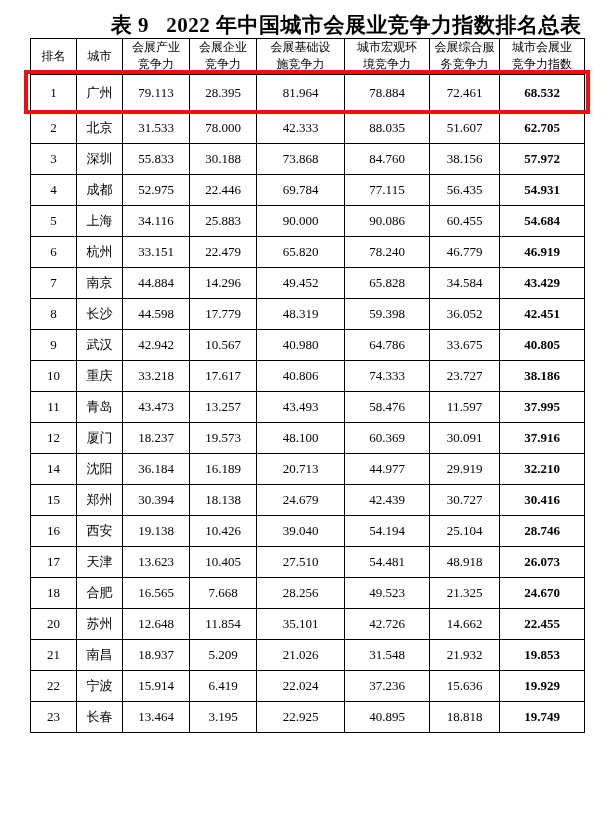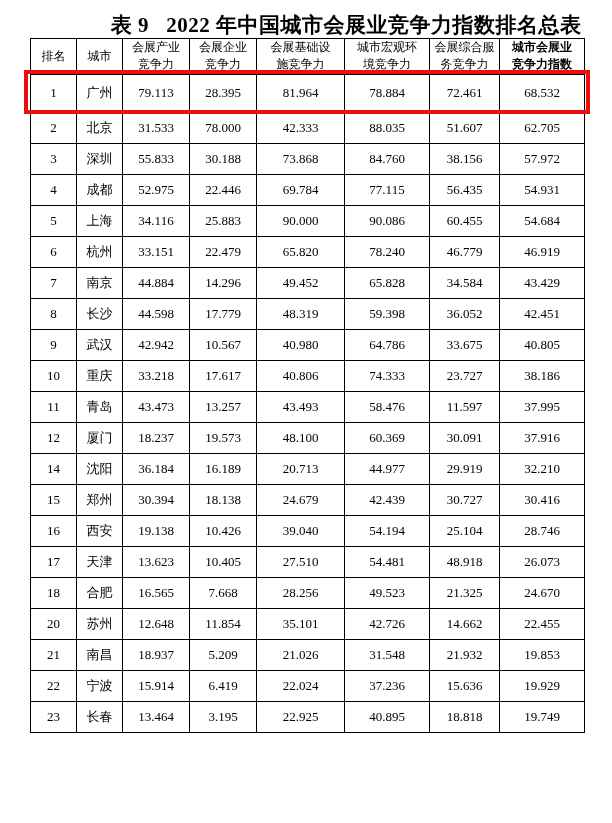--- a/index.html
+++ b/index.html
@@ -45,32 +45,32 @@
     overflow: hidden;
   }
   table.ranking th {
     height: 34px;
     font-weight: normal;
     font-size: 12px;
     line-height: 1.45;
     white-space: pre-line;
   }
   table.ranking th.hdr-bold {
-    font-weight: bold;
+    font-weight: normal;
   }
   table.ranking td {
     height: 30px;
     font-size: 13px;
     font-weight: normal;
   }
   table.ranking tr.row-first td {
     height: 37px;
   }
   table.ranking td.col-index {
-    font-weight: normal;
+    font-weight: bold;
   }
   col.c0 { width: 46px; }
   col.c1 { width: 46px; }
   col.c2 { width: 67px; }
   col.c3 { width: 67px; }
   col.c4 { width: 88px; }
   col.c5 { width: 85px; }
   col.c6 { width: 70px; }
   col.c7 { width: 85px; }
   .highlight-box {

